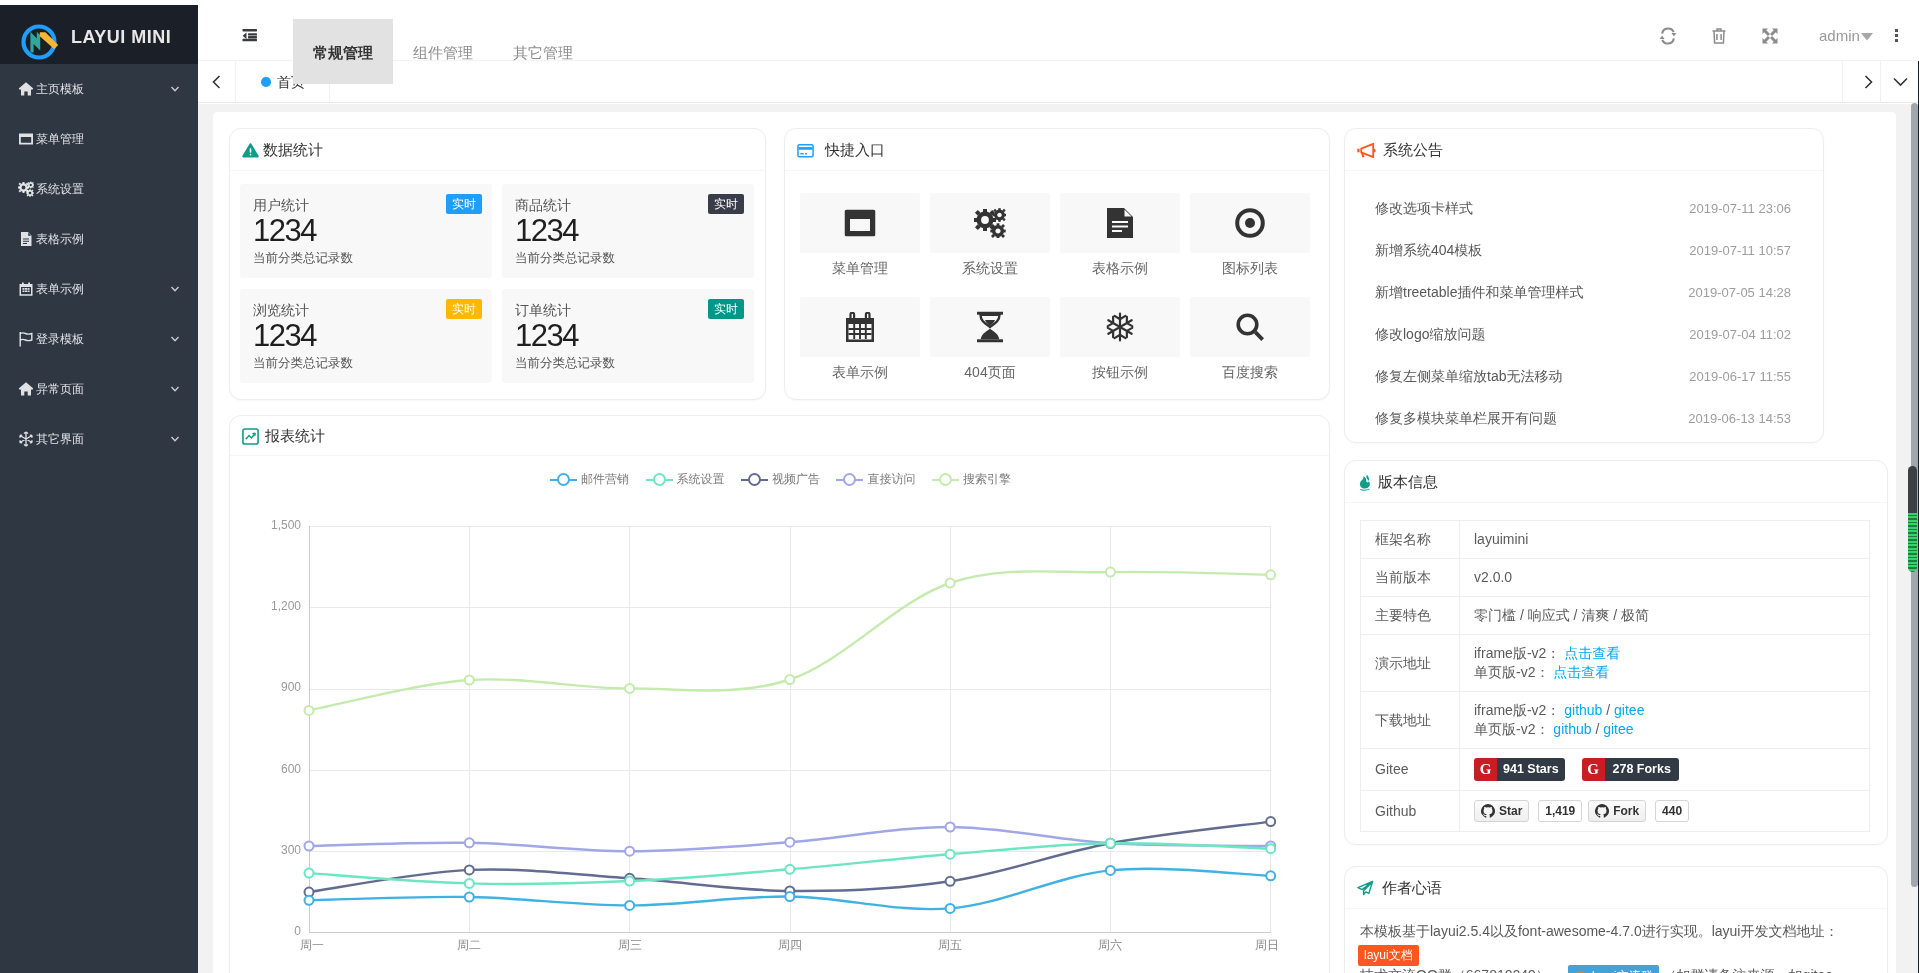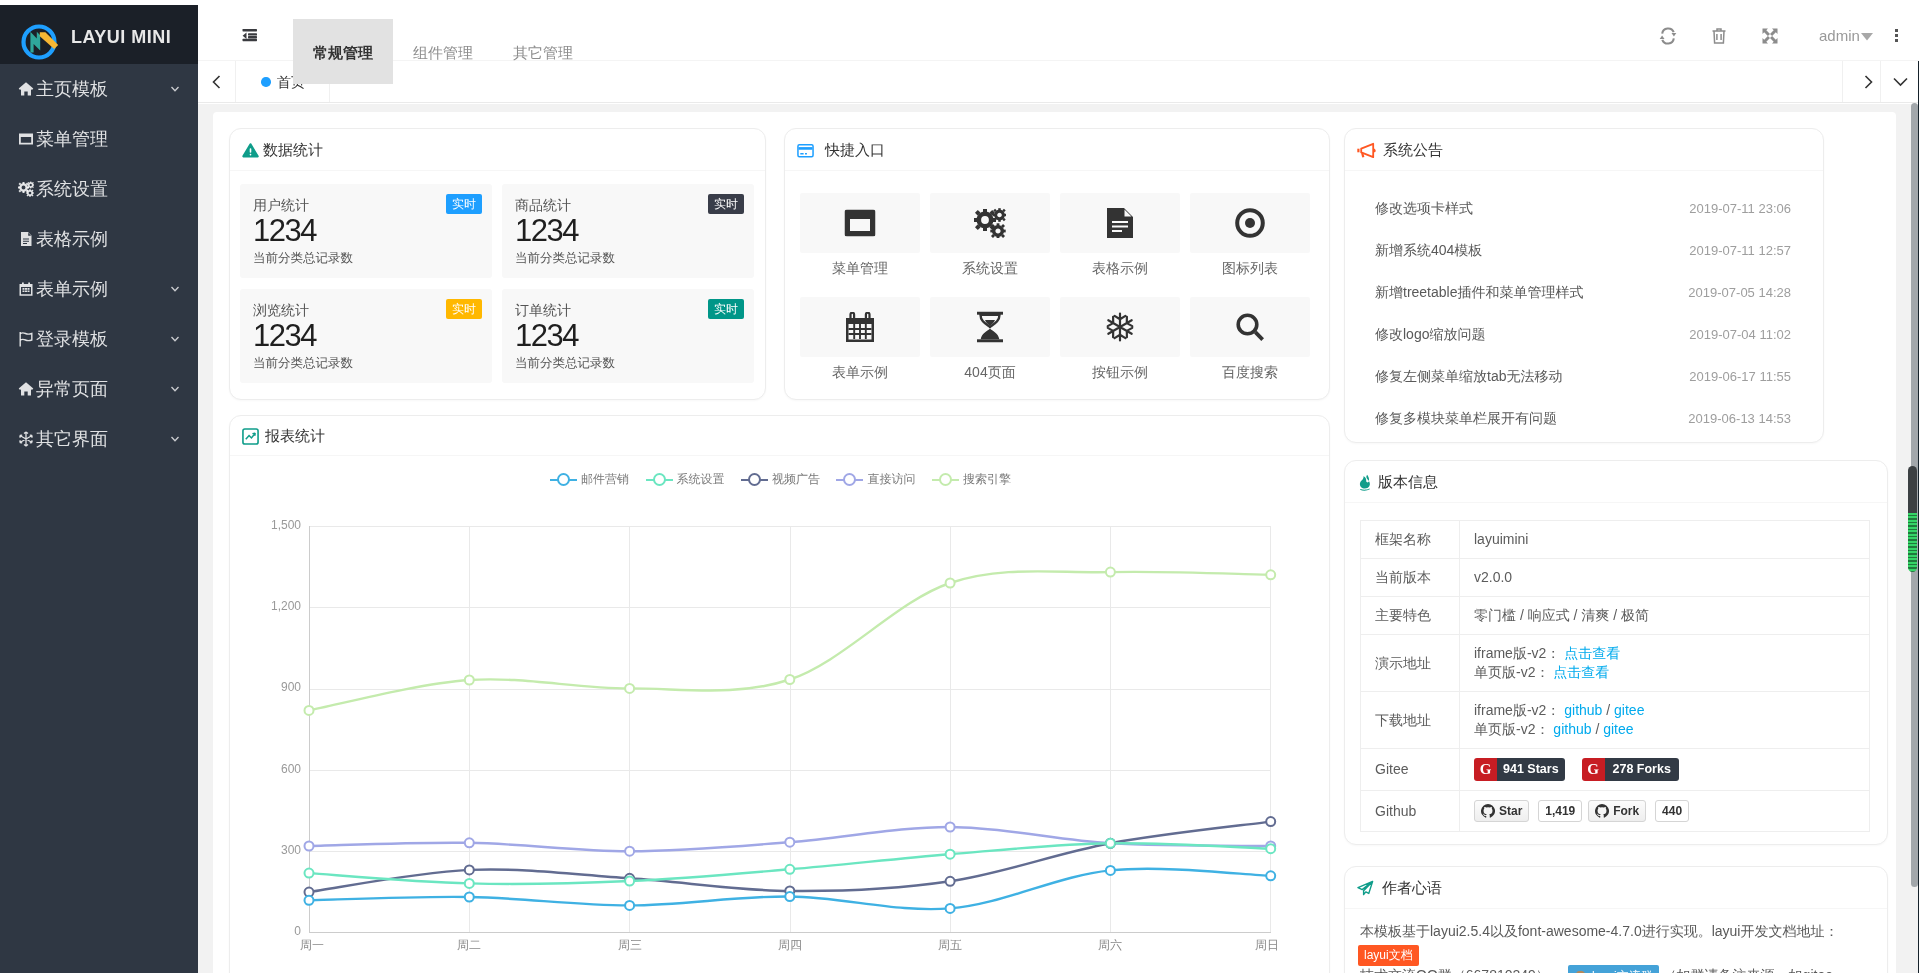--- a/index.html
+++ b/index.html
@@ -3,21 +3,21 @@
 <meta charset="utf-8">
 <style>
 * { margin:0; padding:0; box-sizing:border-box; }
 html,body { width:1919px; height:973px; overflow:hidden; background:#fff;
   font-family:"Liberation Sans", sans-serif; }
 #page { position:relative; width:1919px; height:973px; overflow:hidden; }
 .abs { position:absolute; }
 
 #sidebar { left:0; top:5px; width:198px; height:968px; background:#2f3743; }
 #logo { position:absolute; left:0; top:0; width:198px; height:59px; background:#1b2028; }
-.menu-item { position:absolute; left:0; width:198px; height:50px; color:rgba(255,255,255,.85); font-size:18px; }
+.menu-item { position:absolute; left:0; width:198px; height:50px; color:rgba(255,255,255,.85); font-size:12px; }
 .menu-item .mi-ico { position:absolute; left:18px; top:50%; margin-top:-8px; width:16px; height:16px; }
 .menu-item .mi-txt { position:absolute; left:36px; top:50%; line-height:0; }
 .menu-item .mi-arrow { position:absolute; right:18px; top:50%; margin-top:-5px; width:10px; height:10px; }
 
 #header { left:198px; top:0; width:1721px; height:61px; background:#fff; z-index:5; border-bottom:1px solid #f4f4f4; }
 .mod-tab { position:absolute; top:0; height:60px; line-height:68px; text-align:center; width:100px; font-size:15px; color:#8d8d8d;margin-top:19px; }
 .mod-tab.active { background:#e2e2e2; color:#333; font-weight:bold; height:64.5px; }
 .hicon { position:absolute; top:27px; width:18px; height:18px; }
 
 #tabbar { left:198px; top:61px; width:1721px; height:42px; background:#fff; border-bottom:1px solid #eaeaea; }
@@ -209,21 +209,21 @@
         <path d="M17.2 7 a2.4 2.4 0 0 1 0 3" stroke="#ff5722" stroke-width="1.6" fill="none"></path>
       </svg>
       <span class="ptitle" style="left:38px">系统公告</span>
     </div>
     <div class="nrow" style="top:78px">
         <div class="ntxt">修改选项卡样式</div>
         <div class="ndate">2019-07-11 23:06</div>
       </div>
     <div class="nrow" style="top:120px">
         <div class="ntxt">新增系统404模板</div>
-        <div class="ndate">2019-07-11 12:57</div>
+        <div class="ndate">2019-07-11 10:57</div>
       </div>
     <div class="nrow" style="top:162px">
         <div class="ntxt">新增treetable插件和菜单管理样式</div>
         <div class="ndate">2019-07-05 14:28</div>
       </div>
     <div class="nrow" style="top:204px">
         <div class="ntxt">修改logo缩放问题</div>
         <div class="ndate">2019-07-04 11:02</div>
       </div>
     <div class="nrow" style="top:246px">

